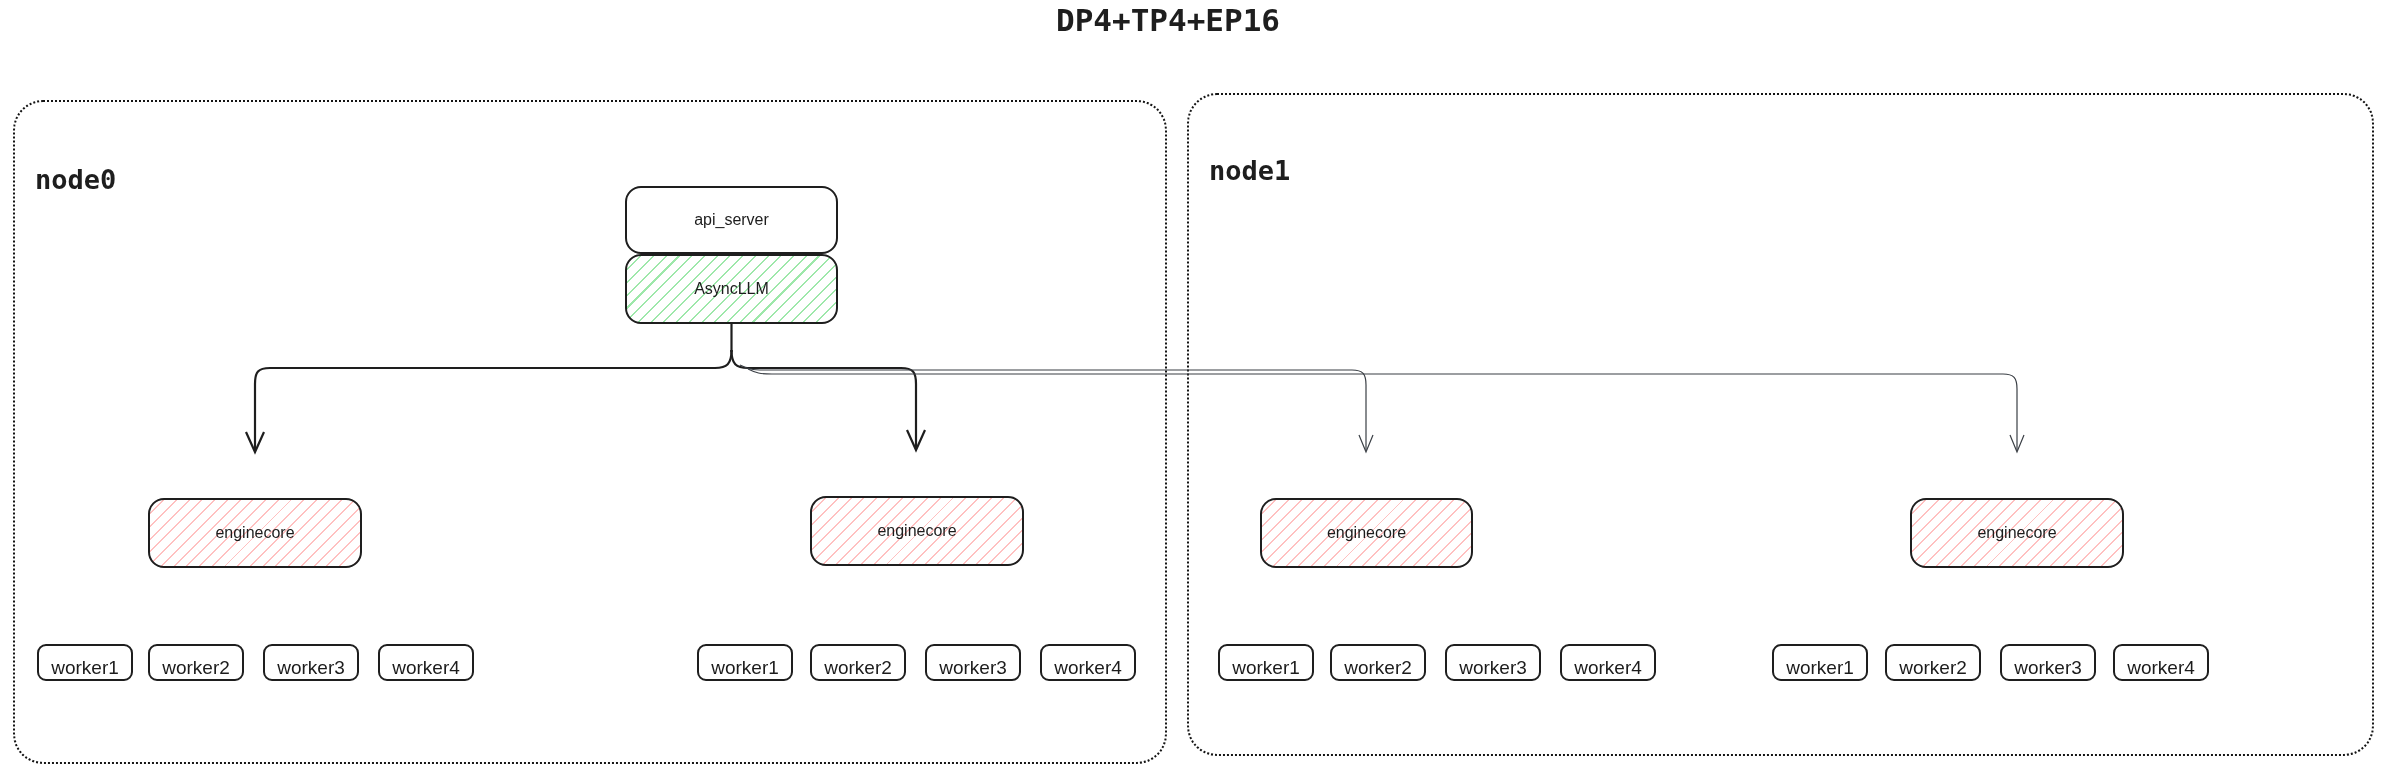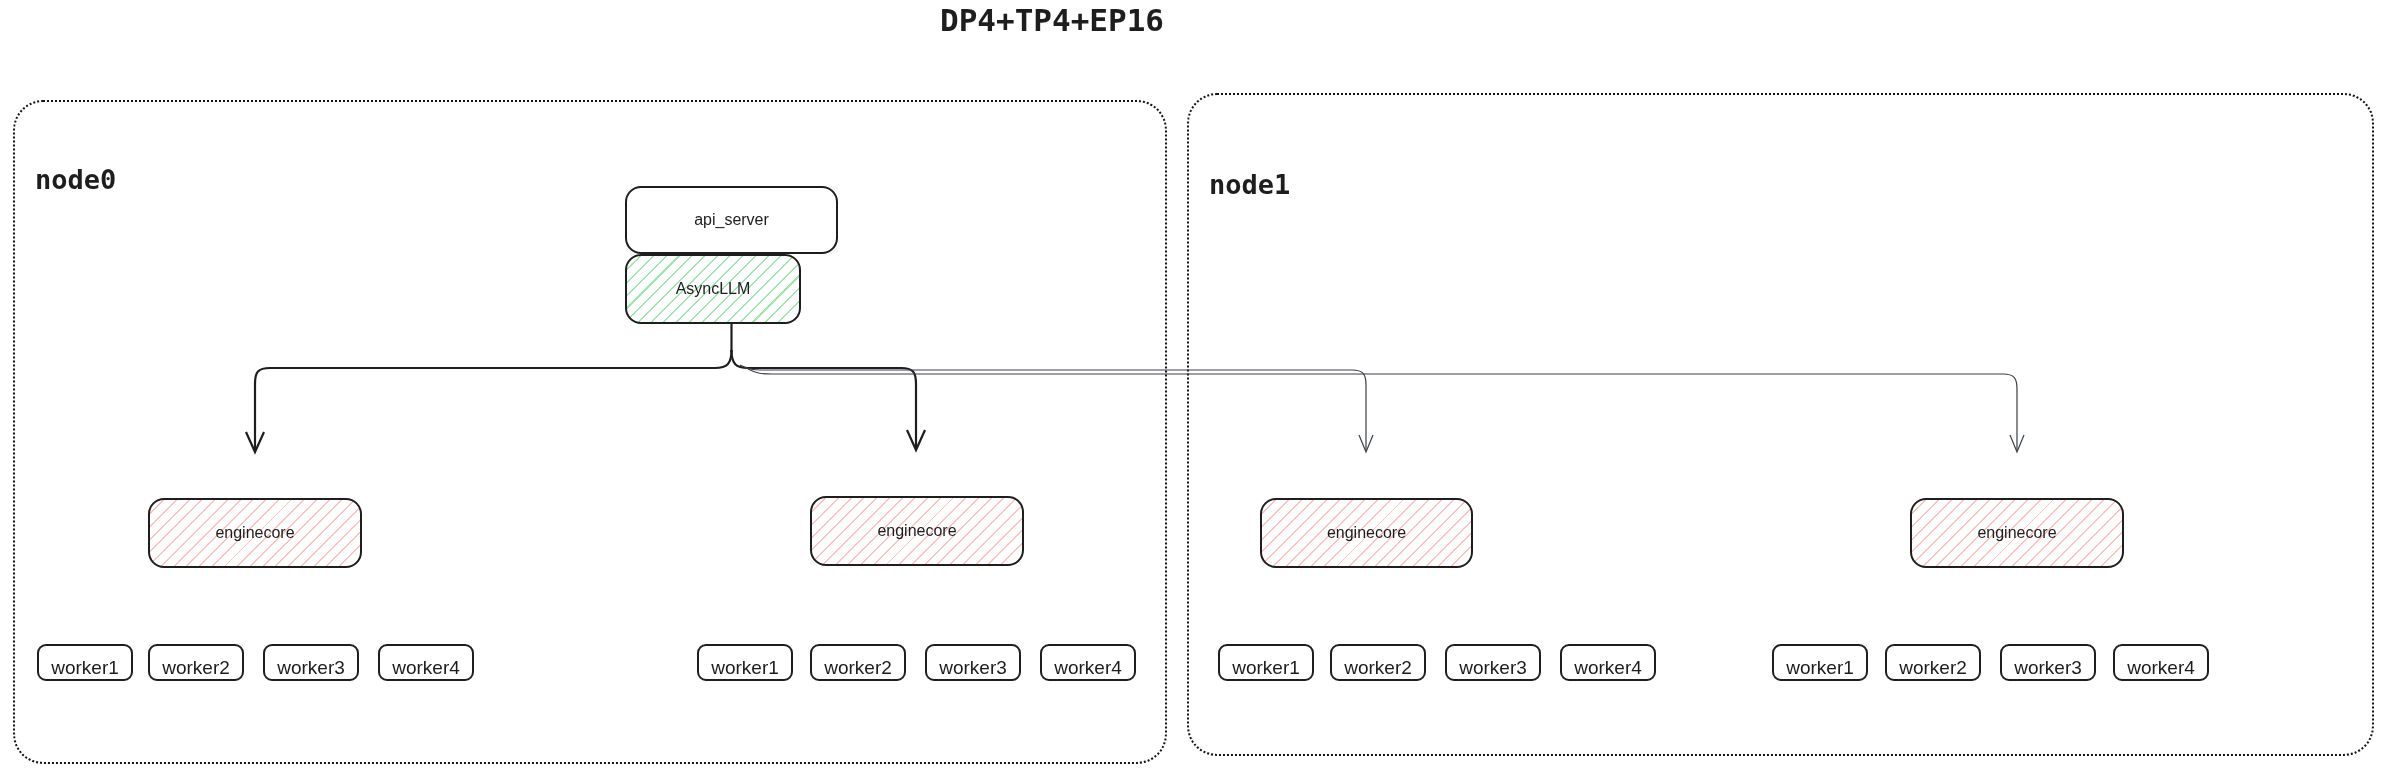--- a/index.html
+++ b/index.html
@@ -7,36 +7,36 @@
     position:relative;
     width:2383px;height:773px;
     background:#ffffff;
     font-family:"Liberation Sans", sans-serif;
     color:#1c1c1c;
     overflow:hidden;
   }
   .mono{font-family:"DejaVu Sans Mono", monospace;}
   .title{
     position:absolute;left:940px;top:2px;width:340px;
-    text-align:left;font-size:31px;font-weight:600;color:#1e1e1e;
+    text-align:right;font-size:31px;font-weight:600;color:#1e1e1e;
     letter-spacing:0px;
   }
   .noderect{
     position:absolute;
     border:2.5px dotted #141414;
     border-radius:30px;
     background:transparent;
   }
   #node0rect{left:13px;top:100px;width:1150px;height:660px;}
   #node1rect{left:1187px;top:93px;width:1183px;height:659px;}
   .nodelabel{
     position:absolute;left:20px;top:26px;
     font-size:27px;font-weight:700;color:#1e1e1e;margin-top:36px;
   }
-  #node1rect .nodelabel{top:38px;}
+  #node1rect .nodelabel{top:24px;}
   .box{
     position:absolute;
     border:2.2px solid #1e1e1e;
     border-radius:16px;
     background:#ffffff;
     display:flex;align-items:center;justify-content:center;
     font-size:16px;color:#1c1c1c;
     box-sizing:border-box;
     margin-top:36px;
   }
@@ -46,21 +46,21 @@
       rgba(105,219,124,0.65) 0px, rgba(105,219,124,0.65) 1.5px,
       transparent 1.5px, transparent 9px);
   }
   .hatch-pink{
     background-color:#ffffff;
     background-image:repeating-linear-gradient(135deg,
       rgba(255,130,130,0.5) 0px, rgba(255,130,130,0.5) 1.4px,
       transparent 1.4px, transparent 9px);
   }
   #apiserver{left:625px;top:150px;width:213px;height:68px;}
-  #asyncllm{left:625px;top:218px;width:176px;height:70px;text-align:right;}
+  #asyncllm{left:625px;top:218px;width:213px;height:70px;text-align:right;}
   #ec1{left:148px;top:462px;width:214px;height:70px;}
   #ec2{left:810px;top:460px;width:214px;height:70px;}
   #ec3{left:1260px;top:462px;width:213px;height:70px;}
   #ec4{left:1910px;top:462px;width:214px;height:70px;}
   .worker{
     position:absolute;top:644px;width:96px;height:37px;
     border:2px solid #1e1e1e;border-radius:9px;
     background:#ffffff;
     display:flex;align-items:flex-end;justify-content:center;
     font-size:19px;color:#1c1c1c;

